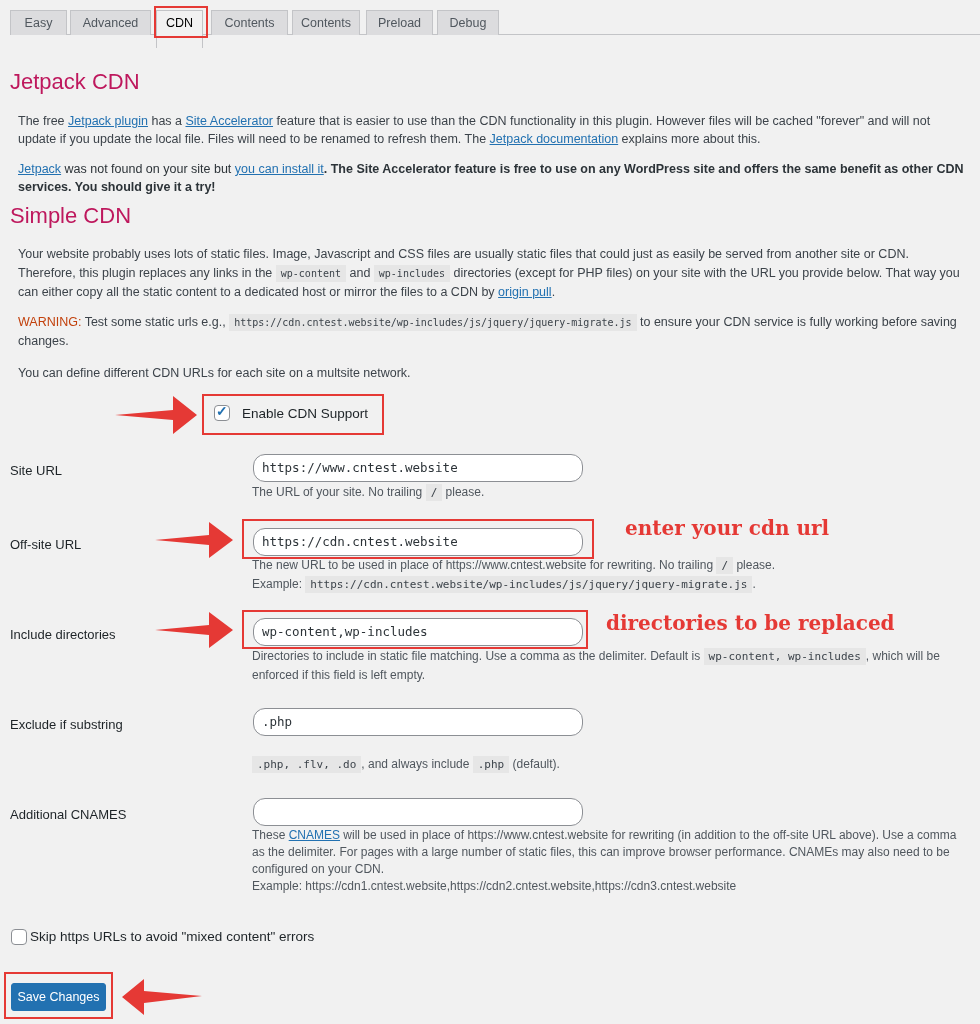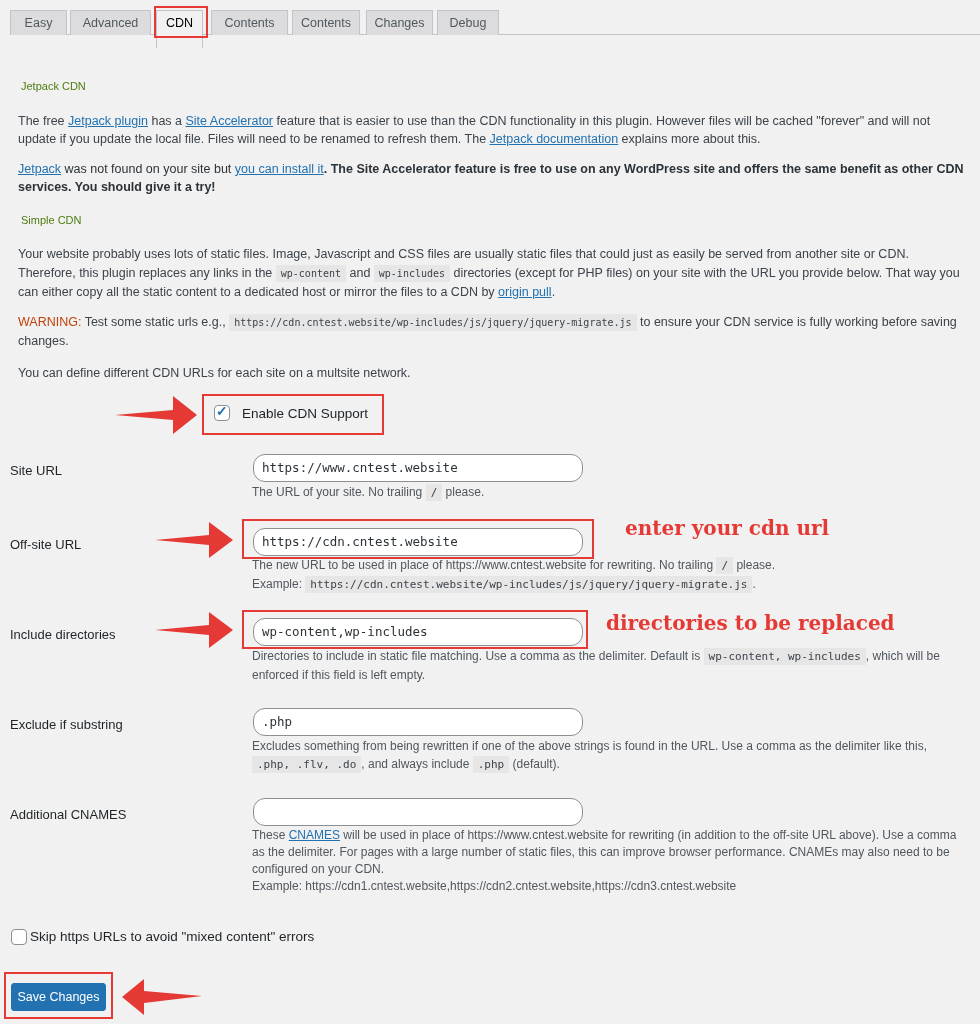--- a/index.html
+++ b/index.html
@@ -16,21 +16,21 @@
     background: #e6e6e6; padding: 3px 5px; color: #3c434a;
   }
   .tabs { position: absolute; top: 10px; left: 10px; right: 0; height: 25px; border-bottom: 1px solid #c3c4c7; }
   .tab {
     position: absolute; top: 0; height: 25px; line-height: 24px;
     background: #dcdcde; border: 1px solid #c3c4c7; border-bottom: none;
     font-size: 12.5px; color: #50575e; text-align: center;
   }
   .tab.active { background: #f1f1f1; color: #000; height: 38px; }
   .redbox { position: absolute; border: 2.5px solid #e53935; pointer-events: none; }
-  h2 { position: absolute; margin: 11px; font-size: 11px; font-weight: 400; color: #4d7c0f; }
+  h2 { position: absolute; margin: 0; font-size: 22px; font-weight: 400; color: #be185d; }
   .para { position: absolute; left: 10px; right: 6px; margin: 8px; line-height: 18px; font-size: 12.5px; }
   .warn { color: #c2410c; }
   .label { position: absolute; left: 10px; font-size: 13px; color: #1d2327; }
   .input {
     position: absolute; left: 253px; width: 330px; height: 28px;
     background: #fff; border: 1px solid #8c8f94; border-radius: 12px;
     font-family: "DejaVu Sans Mono", monospace; font-size: 12.5px;
     padding: 0 8px; line-height: 26px; color: #2c3338;
   }
   .desc { position: absolute; left: 252px; right: 10px; font-size: 12px; line-height: 18px; color: #50575e; margin: 0; }
@@ -50,21 +50,21 @@
 </style>
 </head>
 <body>
 
 <div class="tabs">
   <div class="tab" style="left:0;width:57px">Easy</div>
   <div class="tab" style="left:60px;width:81px">Advanced</div>
   <div class="tab active" style="left:146px;width:47px">CDN</div>
   <div class="tab" style="left:201px;width:77px">Contents</div>
   <div class="tab" style="left:282px;width:68px">Contents</div>
-  <div class="tab" style="left:356px;width:67px">Changes</div>
+  <div class="tab" style="left:356px;width:67px">Preload</div>
   <div class="tab" style="left:427px;width:62px">Debug</div>
 </div>
 <div class="redbox" style="left:154px;top:6px;width:54px;height:32px"></div>
 
 <h2 style="left:10px;top:69px">Jetpack CDN</h2>
 <p class="para" style="top:104px"><span>The free </span><a>Jetpack plugin</a><span> has a </span><a>Site Accelerator</a><span> feature that is easier to use than the CDN functionality in this plugin. However files will be cached "forever" and will not update if you update the local file. Files will need to be renamed to refresh them. The </span><a>Jetpack documentation</a><span> explains more about this.</span></p>
 <p class="para" style="top:152px;font-weight:bold;color:#2c3338"><a style="font-weight:normal">Jetpack</a><span style="font-weight:normal"> was not found on your site but </span><a style="font-weight:normal">you can install it</a><span>. The Site Accelerator feature is free to use on any WordPress site and offers the same benefit as other CDN services. You should give it a try!</span></p>
 
 <h2 style="left:10px;top:203px">Simple CDN</h2>
 <p class="para" style="top:237px;line-height:19px"><span>Your website probably uses lots of static files. Image, Javascript and CSS files are usually static files that could just as easily be served from another site or CDN. Therefore, this plugin replaces any links in the </span><code>wp-content</code><span> and </span><code>wp-includes</code><span> directories (except for PHP files) on your site with the URL you provide below. That way you can either copy all the static content to a dedicated host or mirror the files to a CDN by </span><a>origin pull</a><span>.</span></p>
@@ -97,21 +97,21 @@
 <svg class="arrow" style="left:155px;top:610px" width="78" height="40">
     <polygon points="0,20 54,15 54,2 78,20 54,38 54,25" fill="#e53935"></polygon>
   </svg>
 <div class="input" style="top:618px">wp-content,wp-includes</div>
 <div class="redbox" style="left:242px;top:610px;width:346px;height:39px"></div>
 <span class="annot" style="left:606px;top:611px">directories to be replaced</span>
 <p class="desc" style="top:647px"><span>Directories to include in static file matching. Use a comma as the delimiter. Default is </span><code>wp-content, wp-includes</code><span>, which will be enforced if this field is left empty.</span></p>
 
 <span class="label" style="top:717px">Exclude if substring</span>
 <div class="input" style="top:708px">.php</div>
-<p class="desc" style="top:737px"><span>Excludes something from being rewritten if one of the above strings is found in the URL. Use a comma as the delimiter like this, </span><br><code>.php, .flv, .do</code><span>, and always include </span><code>.php</code><span> (default).</span></p>
+<p class="desc" style="top:737px"><br><code>.php, .flv, .do</code><span>, and always include </span><code>.php</code><span> (default).</span></p>
 
 <span class="label" style="top:807px">Additional CNAMES</span>
 <div class="input" style="top:798px"></div>
 <p class="desc" style="top:827px;line-height:17px"><span>These </span><a>CNAMES</a><span> will be used in place of https://www.cntest.website for rewriting (in addition to the off-site URL above). Use a comma as the delimiter. For pages with a large number of static files, this can improve browser performance. CNAMEs may also need to be configured on your CDN.</span><br><span>Example: https://cdn1.cntest.website,https://cdn2.cntest.website,https://cdn3.cntest.website</span></p>
 
 <div class="cb" style="left:11px;top:929px"></div>
 <span style="position:absolute;left:30px;top:929px;font-size:13.5px;color:#1d2327">Skip https URLs to avoid "mixed content" errors</span>
 
 <div class="redbox" style="left:4px;top:972px;width:109px;height:47px"></div>
 <div class="btn">Save Changes</div>

